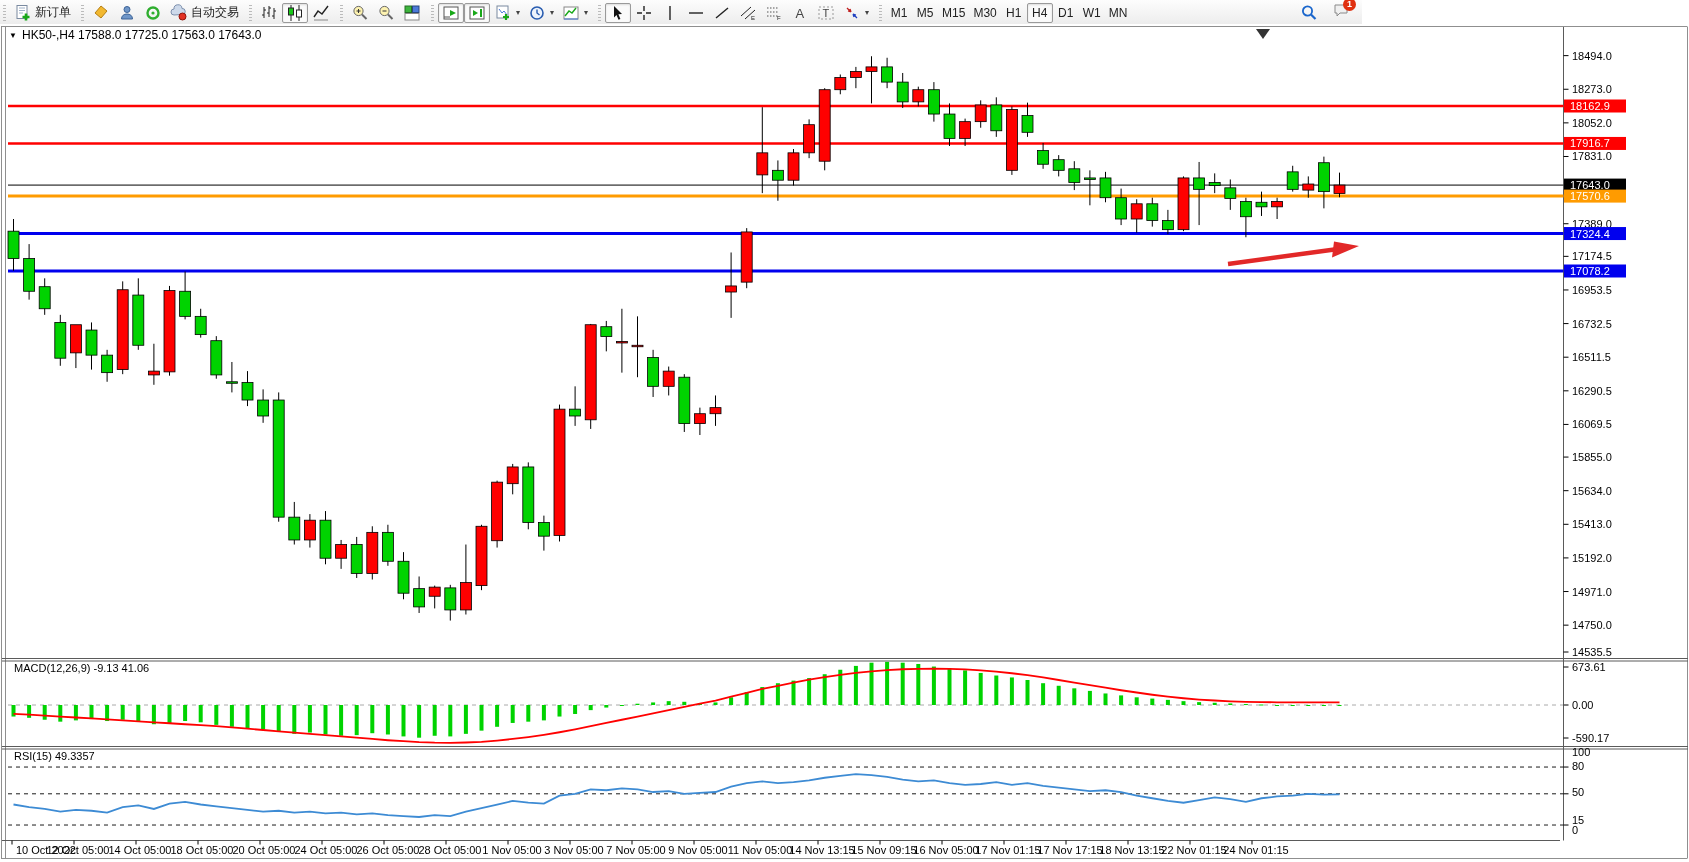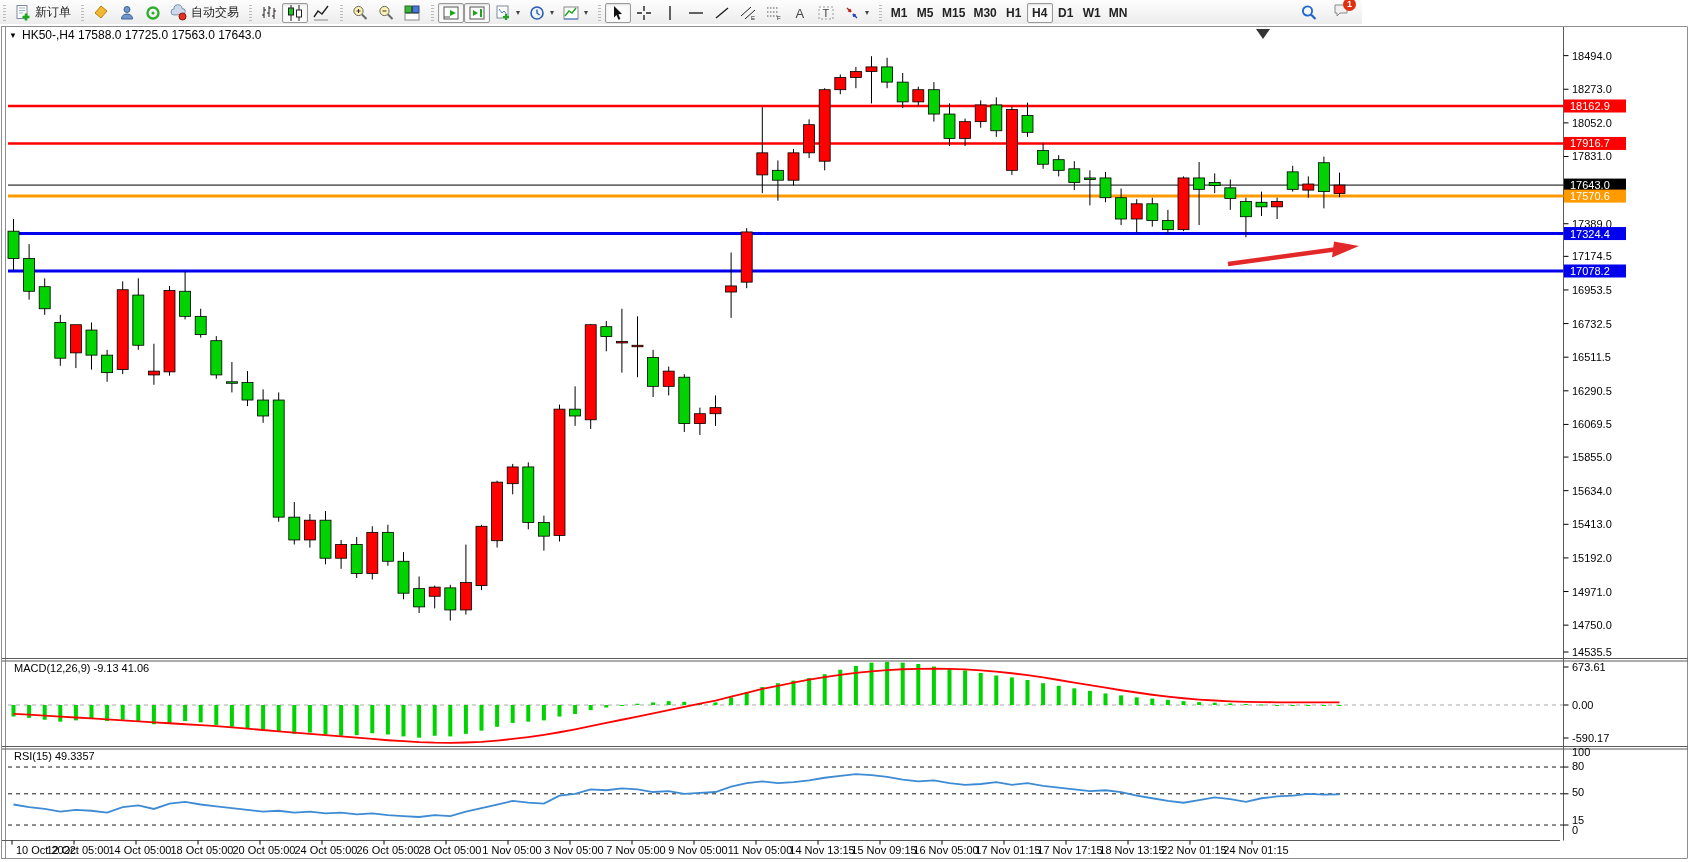--- a/index.html
+++ b/index.html
@@ -10,21 +10,21 @@
     display:flex;align-items:center;font-size:12px;color:#222;}
   .grp{display:flex;align-items:center;height:25px;padding:0 3px;position:relative;}
   .grp::before{content:"";width:3px;height:16px;margin-right:4px;
     background:repeating-linear-gradient(#bbb 0 1px,transparent 1px 3px);}
   .tbtn{display:flex;align-items:center;gap:3px;border:1px solid transparent;border-radius:2px;
     padding:1px 3px;height:20px;background:transparent;cursor:default;font-size:12px;
     font-family:inherit;color:#222;}
   .tbtn.active{border:1px solid #9a9a9a;background:#fafafa;box-shadow:inset 0 1px 2px rgba(0,0,0,.12);}
   .tbtn .ic{display:inline-flex;width:18px;height:18px;align-items:center;justify-content:center;}
   .tbtn .dd{font-size:8px;color:#444;margin-left:1px;}
-  .tfbtn{min-width:26px;text-align:right;justify-content:center;font-weight:bold;}
+  .tfbtn{min-width:26px;text-align:right;justify-content:center;}
   #tb-right{margin-left:auto;display:flex;align-items:center;padding-right:8px;gap:6px;}
   .badge{position:absolute;top:-4px;right:-6px;background:#e03010;color:#fff;border-radius:50%;
     width:13px;height:13px;font-size:9px;line-height:13px;text-align:center;font-weight:bold;}
   .bubblewrap{position:relative;}
   
   #chartwrap{position:absolute;left:0;top:24px;width:1689px;height:838px;background:#fff;}
   svg text{font-family:"Liberation Sans","DejaVu Sans",sans-serif;}
 </style>
 </head>
 <body>

